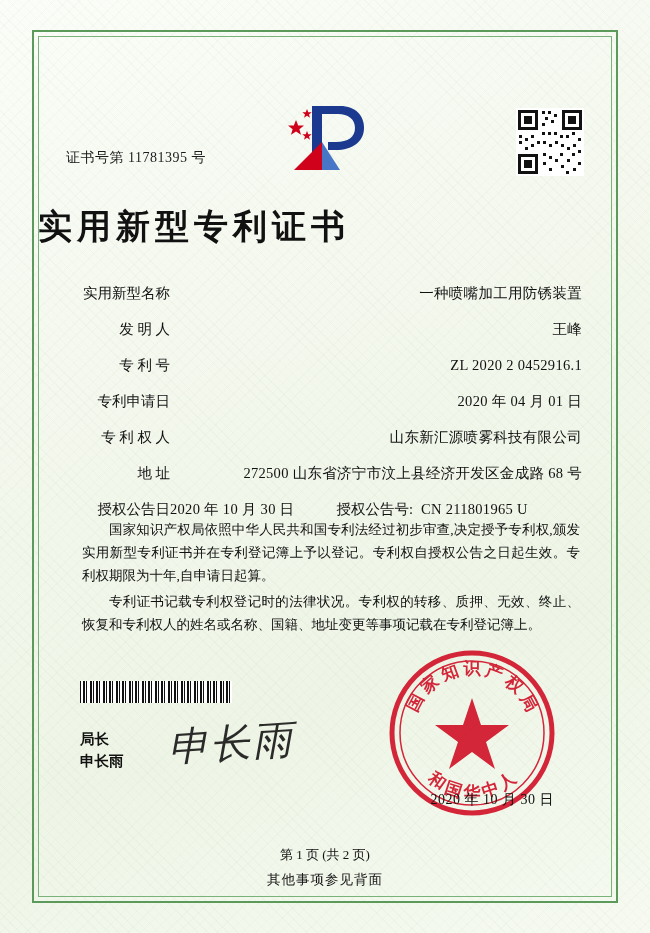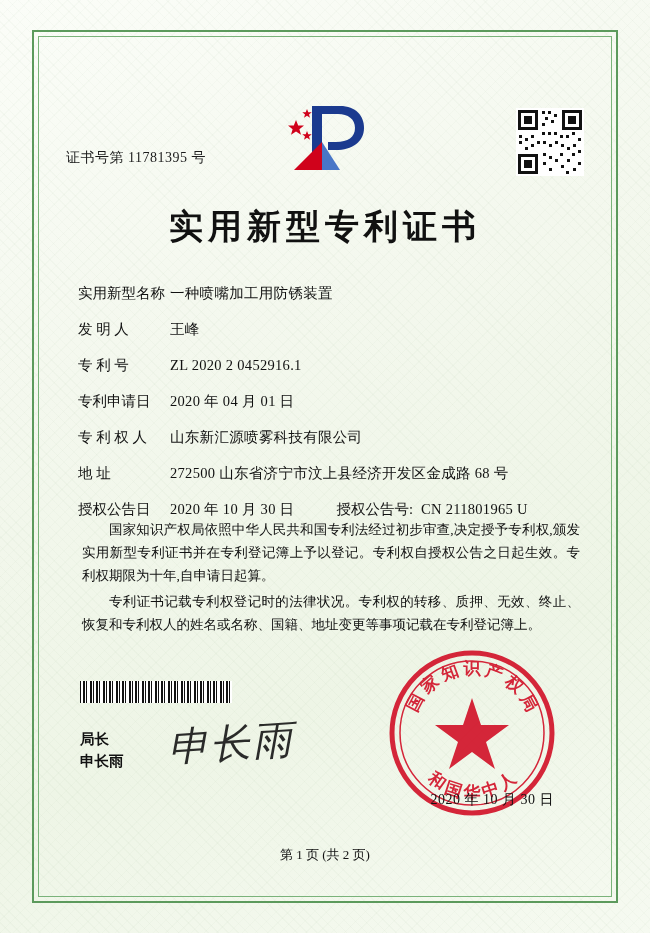--- a/index.html
+++ b/index.html
@@ -77,33 +77,34 @@
     top: 72px;
     width: 68px;
     height: 68px;
   }
 
   .title {
     position: absolute;
     left: 0;
     right: 0;
     top: 168px;
-    text-align: center;
+    text-align: left;
     font-size: 34px;
     font-weight: bold;
     letter-spacing: 5px;
     color: #111;
     font-family: Liberation Mono, monospace;
   }
 
   .fields {
     position: absolute;
     left: 40px;
     right: 30px;
     top: 248px;
+    text-align: right;
   }
   .field-row {
     display: flex;
     align-items: baseline;
     margin-bottom: 17px;
     font-size: 14.5px;
     color: #111;
   }
   .field-label {
     width: 92px;
@@ -373,15 +374,16 @@
             <text x="87" y="152" text-anchor="middle" transform="rotate(-36 87 87)">人</text>
           </g>
         </g>
       </svg>
     </div>
 
     <div class="seal-date">2020 年 10 月 30 日</div>
 
     <div class="page-num">第 1 页 (共 2 页)</div>
 
+    <div class="footer-note">其他事项参见背面</div>
 
   </div>
 </div>
 
 </body></html>

